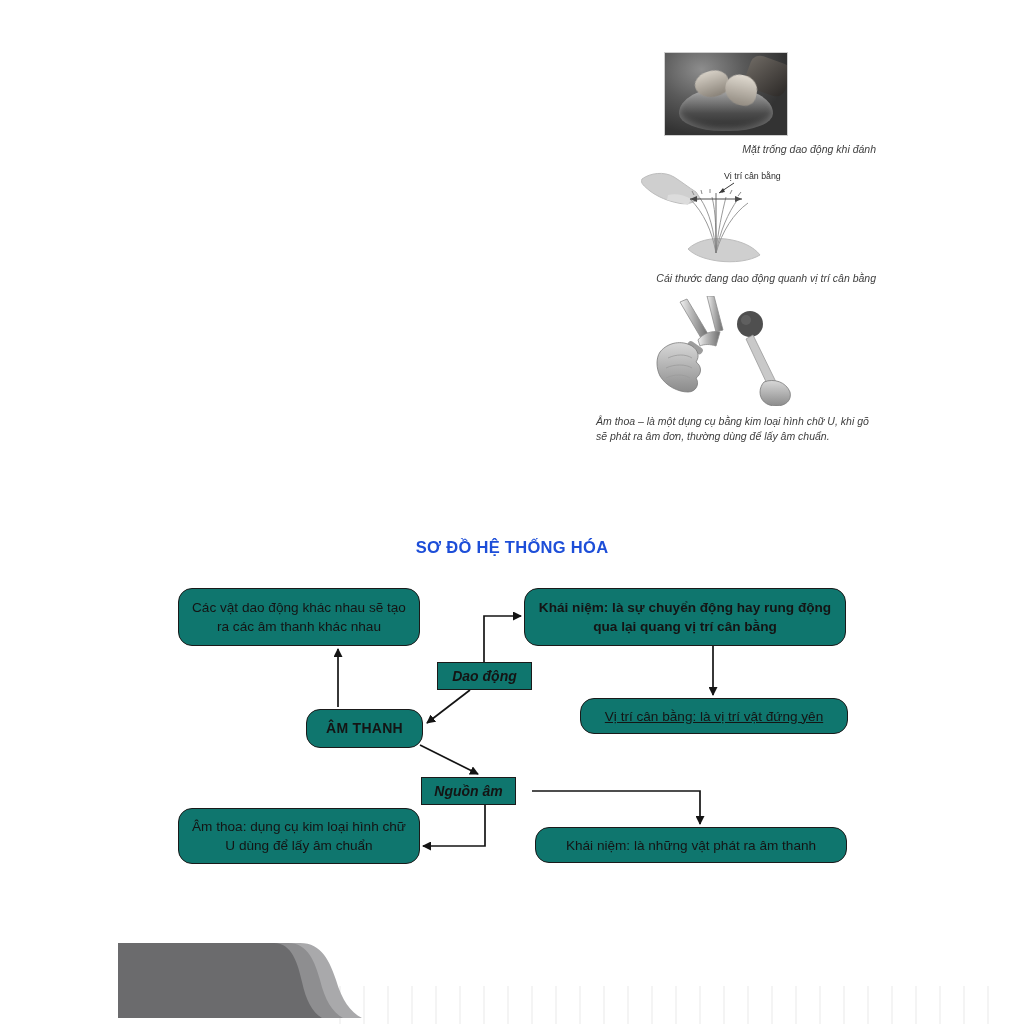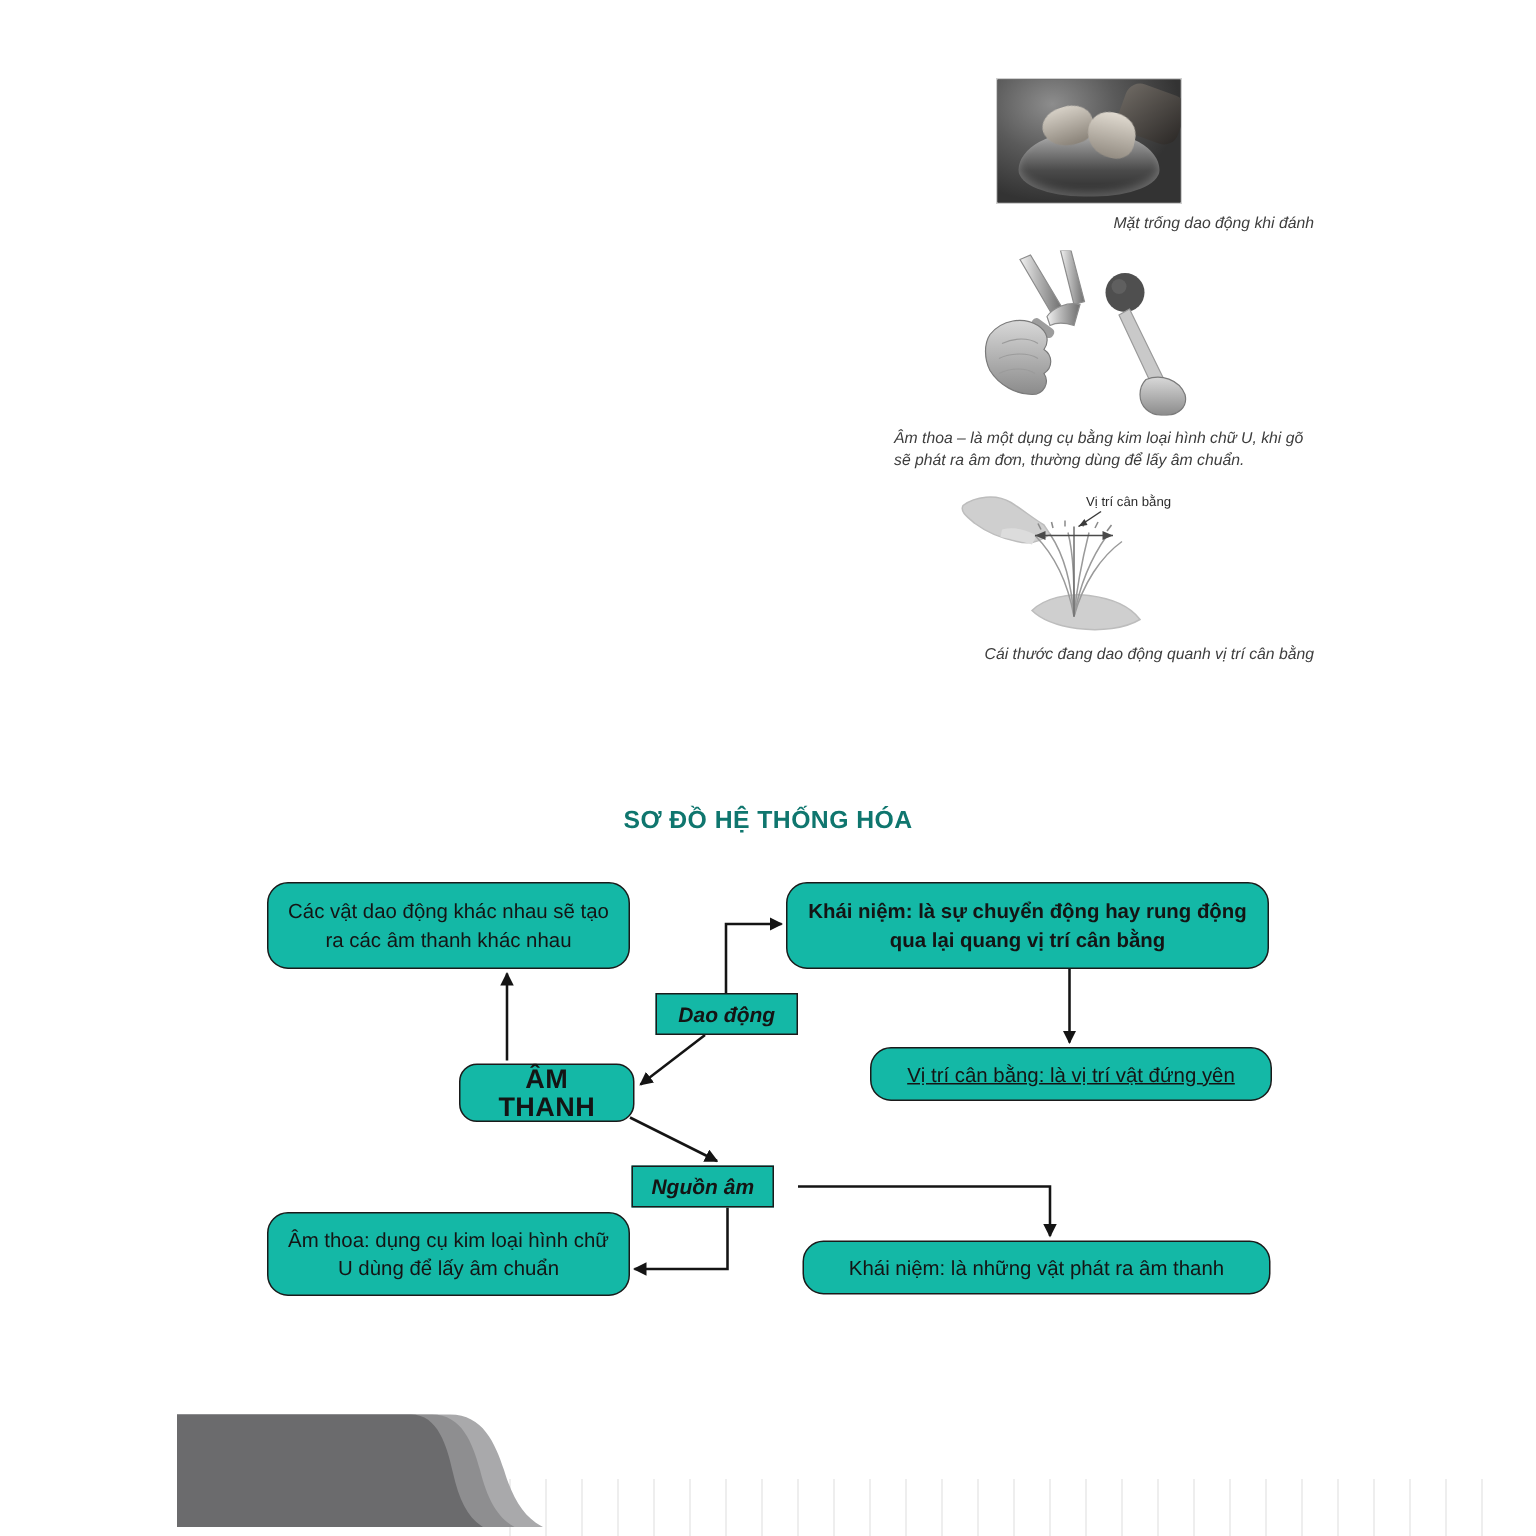--- a/index.html
+++ b/index.html
@@ -72,33 +72,33 @@
   }
 
   
   .photo-fork{
     position:relative;width:140px;height:110px;margin:10px 0 8px 58px;
   }
 
   
   .diagram-title{
     position:absolute;left:0;right:0;top:538px;text-align:center;
-    font-size:16.5px;font-weight:bold;letter-spacing:.3px;color:#0f766e;
+    font-size:16.5px;font-weight:bold;letter-spacing:.3px;color:#1d4ed8;
   }
   .diagram{position:absolute;left:0;top:0;width:1024px;height:1024px;}
   .node{
     position:absolute;box-sizing:border-box;
-    border:1.6px solid #1a1a1a;background:#14b8a6;
+    border:1.6px solid #1a1a1a;background:#0f766e;
     display:flex;align-items:center;justify-content:center;
     text-align:center;font-size:13.6px;line-height:19px;color:#141414;
     padding:4px 10px;
   }
   .node.round{border-radius:14px;}
   .node.sharp{border-radius:0;font-style:italic;font-weight:bold;font-size:14px;}
-  .node.strong{font-weight:bold;font-size:18px;letter-spacing:.3px;border-radius:12px;}
+  .node.strong{font-weight:bold;font-size:14px;letter-spacing:.3px;}
 
   #n-khacnhau{left:178px;top:588px;width:242px;height:58px;}
   #n-khainiem1{left:524px;top:588px;width:322px;height:58px;font-weight:bold;}
   #n-daodong{left:437px;top:662px;width:95px;height:28px;}
   #n-vitri{left:580px;top:698px;width:268px;height:36px;text-decoration:underline;}
   #n-amthanh{left:306px;top:709px;width:117px;height:39px;}
   #n-nguonam{left:421px;top:777px;width:95px;height:28px;}
   #n-amthoa{left:178px;top:808px;width:242px;height:56px;}
   #n-khainiem2{left:535px;top:827px;width:312px;height:36px;}
 
@@ -115,20 +115,63 @@
 
     <div class="figure">
       <div class="photo-drum">
         <div class="ph-sky"></div>
         <div class="ph-arm"></div>
         <div class="ph-drum"></div>
         <div class="ph-hand1"></div>
         <div class="ph-hand2"></div>
       </div>
       <div class="fig-caption cap-center">Mặt trống dao động khi đánh</div>
+    </div>
+
+    <div class="figure">
+      <div class="fig-ruler">
+        <svg width="180" height="100" viewBox="0 0 180 100">
+
+          <path d="M4,14 C12,8 26,6 36,12 C44,17 50,22 58,27 L62,33 C56,38 48,40 40,38
+                   C30,36 20,32 12,26 C6,21 2,18 4,14 Z" fill="#cfcfcf" stroke="#bdbdbd" stroke-width="1"></path>
+          <path d="M30,30 C38,28 46,30 53,34 L50,40 C43,38 35,36 29,35 Z" fill="#dcdcdc"></path>
+
+          <path d="M50,84 C58,76 74,72 88,74 C104,76 116,82 122,90
+                   C112,96 96,98 80,96 C66,94 56,90 50,84 Z" fill="#cfcfcf" stroke="#bdbdbd" stroke-width="1"></path>
+
+          <g fill="none" stroke="#9a9a9a" stroke-width="1">
+            <path d="M78,88 C74,66 66,48 52,34"></path>
+            <path d="M78,88 C76,66 72,48 62,33"></path>
+            <path d="M78,88 C78,66 78,48 74,32"></path>
+            <path d="M78,88 C80,66 84,48 88,32"></path>
+            <path d="M78,88 C82,66 90,48 100,34"></path>
+            <path d="M78,88 C84,66 96,48 110,38"></path>
+          </g>
+
+          <line x1="78" y1="88" x2="78" y2="28" stroke="#6e6e6e" stroke-width="1"></line>
+
+          <line x1="52" y1="34" x2="104" y2="34" stroke="#4a4a4a" stroke-width="1"></line>
+          <path d="M52,34 l7,-3 l0,6 z" fill="#4a4a4a"></path>
+          <path d="M104,34 l-7,-3 l0,6 z" fill="#4a4a4a"></path>
+
+          <g stroke="#8a8a8a" stroke-width="1">
+            <line x1="56" y1="30" x2="54" y2="26"></line>
+            <line x1="64" y1="29" x2="63" y2="25"></line>
+            <line x1="72" y1="28" x2="72" y2="24"></line>
+            <line x1="84" y1="28" x2="85" y2="24"></line>
+            <line x1="92" y1="29" x2="94" y2="25"></line>
+            <line x1="100" y1="31" x2="103" y2="27"></line>
+          </g>
+
+          <path d="M96,18 L81,28" stroke="#3a3a3a" stroke-width="1" fill="none"></path>
+          <path d="M81,28 l6,-1 l-2,-4 z" fill="#3a3a3a"></path>
+        </svg>
+        <div class="ruler-label">Vị trí cân bằng</div>
+      </div>
+      <div class="fig-caption cap-center">Cái thước đang dao động quanh vị trí cân bằng</div>
     </div>
 
     <div class="figure">
       <div class="photo-fork">
         <svg width="140" height="110" viewBox="0 0 140 110">
           <defs>
             <linearGradient id="mtl" x1="0" y1="0" x2="1" y2="0">
               <stop offset="0%" stop-color="#f2f2f2"></stop>
               <stop offset="40%" stop-color="#b9b9b9"></stop>
               <stop offset="100%" stop-color="#6e6e6e"></stop>
@@ -153,63 +196,20 @@
 
           <circle cx="96" cy="28" r="13" fill="#4f4f4f"></circle>
           <circle cx="92" cy="24" r="5" fill="#6b6b6b" opacity=".6"></circle>
           <path d="M99,39 L122,86 L114,90 L92,43 Z" fill="#c9c9c9" stroke="#9a9a9a" stroke-width=".8"></path>
 
           <path d="M110,86 C120,82 132,86 136,96 C138,104 132,110 122,110
                    C112,110 106,104 106,96 C106,92 108,88 110,86 Z" fill="url(#skin)" stroke="#7a7a7a" stroke-width=".8"></path>
         </svg>
       </div>
       <div class="fig-caption">Âm  thoa  – là một dụng cụ bằng kim loại hình chữ U, khi gõ sẽ phát ra âm đơn, thường dùng để lấy âm chuẩn.</div>
-    </div>
-
-    <div class="figure">
-      <div class="fig-ruler">
-        <svg width="180" height="100" viewBox="0 0 180 100">
-
-          <path d="M4,14 C12,8 26,6 36,12 C44,17 50,22 58,27 L62,33 C56,38 48,40 40,38
-                   C30,36 20,32 12,26 C6,21 2,18 4,14 Z" fill="#cfcfcf" stroke="#bdbdbd" stroke-width="1"></path>
-          <path d="M30,30 C38,28 46,30 53,34 L50,40 C43,38 35,36 29,35 Z" fill="#dcdcdc"></path>
-
-          <path d="M50,84 C58,76 74,72 88,74 C104,76 116,82 122,90
-                   C112,96 96,98 80,96 C66,94 56,90 50,84 Z" fill="#cfcfcf" stroke="#bdbdbd" stroke-width="1"></path>
-
-          <g fill="none" stroke="#9a9a9a" stroke-width="1">
-            <path d="M78,88 C74,66 66,48 52,34"></path>
-            <path d="M78,88 C76,66 72,48 62,33"></path>
-            <path d="M78,88 C78,66 78,48 74,32"></path>
-            <path d="M78,88 C80,66 84,48 88,32"></path>
-            <path d="M78,88 C82,66 90,48 100,34"></path>
-            <path d="M78,88 C84,66 96,48 110,38"></path>
-          </g>
-
-          <line x1="78" y1="88" x2="78" y2="28" stroke="#6e6e6e" stroke-width="1"></line>
-
-          <line x1="52" y1="34" x2="104" y2="34" stroke="#4a4a4a" stroke-width="1"></line>
-          <path d="M52,34 l7,-3 l0,6 z" fill="#4a4a4a"></path>
-          <path d="M104,34 l-7,-3 l0,6 z" fill="#4a4a4a"></path>
-
-          <g stroke="#8a8a8a" stroke-width="1">
-            <line x1="56" y1="30" x2="54" y2="26"></line>
-            <line x1="64" y1="29" x2="63" y2="25"></line>
-            <line x1="72" y1="28" x2="72" y2="24"></line>
-            <line x1="84" y1="28" x2="85" y2="24"></line>
-            <line x1="92" y1="29" x2="94" y2="25"></line>
-            <line x1="100" y1="31" x2="103" y2="27"></line>
-          </g>
-
-          <path d="M96,18 L81,28" stroke="#3a3a3a" stroke-width="1" fill="none"></path>
-          <path d="M81,28 l6,-1 l-2,-4 z" fill="#3a3a3a"></path>
-        </svg>
-        <div class="ruler-label">Vị trí cân bằng</div>
-      </div>
-      <div class="fig-caption cap-center">Cái thước đang dao động quanh vị trí cân bằng</div>
     </div>
 
   </div>
 
   <div class="diagram-title">SƠ ĐỒ HỆ THỐNG HÓA</div>
 
   <div class="diagram">
     <svg width="1024" height="1024" style="position:absolute;left:0;top:0;">
       <defs>
         <marker id="ah" markerWidth="9" markerHeight="9" refX="8" refY="4.5" orient="auto" markerUnits="userSpaceOnUse">

